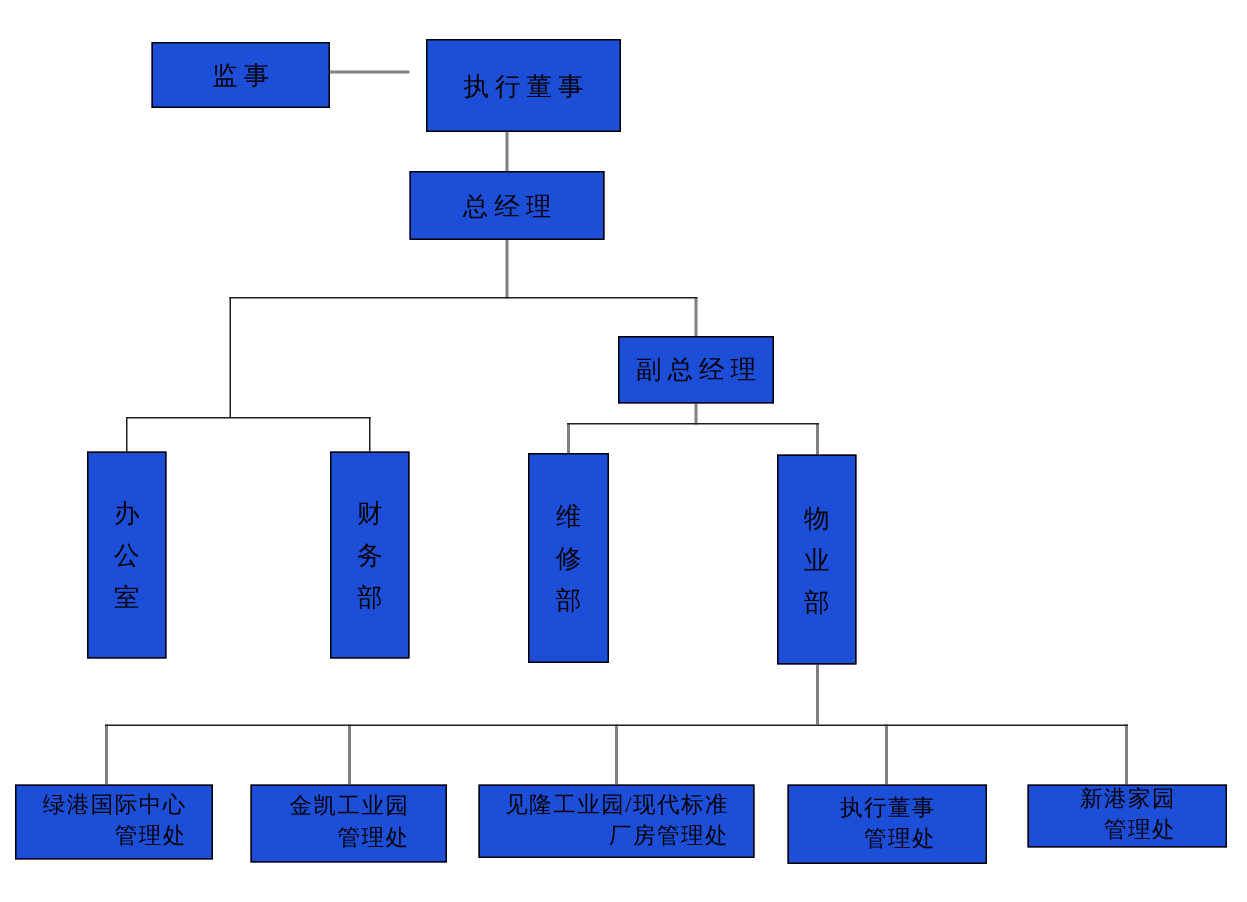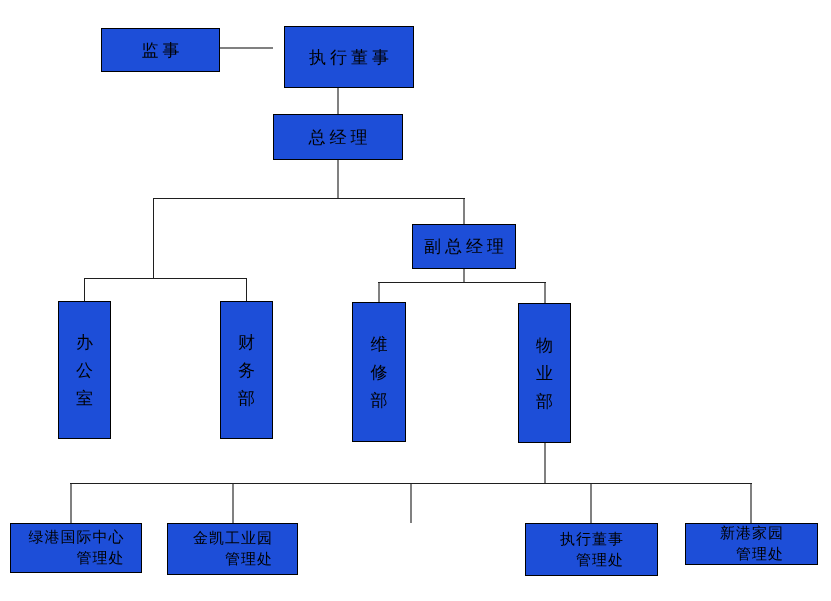--- a/index.html
+++ b/index.html
@@ -135,20 +135,24 @@
   <div class="node small" style="left:10px;top:523px;width:132px;height:50px">
     <span class="slabel">绿港国际中心
 管理处</span>
   </div>
 
   <div class="node small" style="left:167px;top:523px;width:131px;height:52px">
     <span class="slabel">金凯工业园
 管理处</span>
   </div>
 
+  <div class="node small" style="left:319px;top:523px;width:184px;height:49px">
+    <span class="slabel">见隆工业园/现代标准
+厂房管理处</span>
+  </div>
 
   <div class="node small" style="left:525px;top:523px;width:133px;height:53px">
     <span class="slabel">执行董事
 管理处</span>
   </div>
 
   <div class="node small" style="left:685px;top:523px;width:133px;height:42px">
     <span class="slabel">新港家园
 管理处</span>
   </div>

